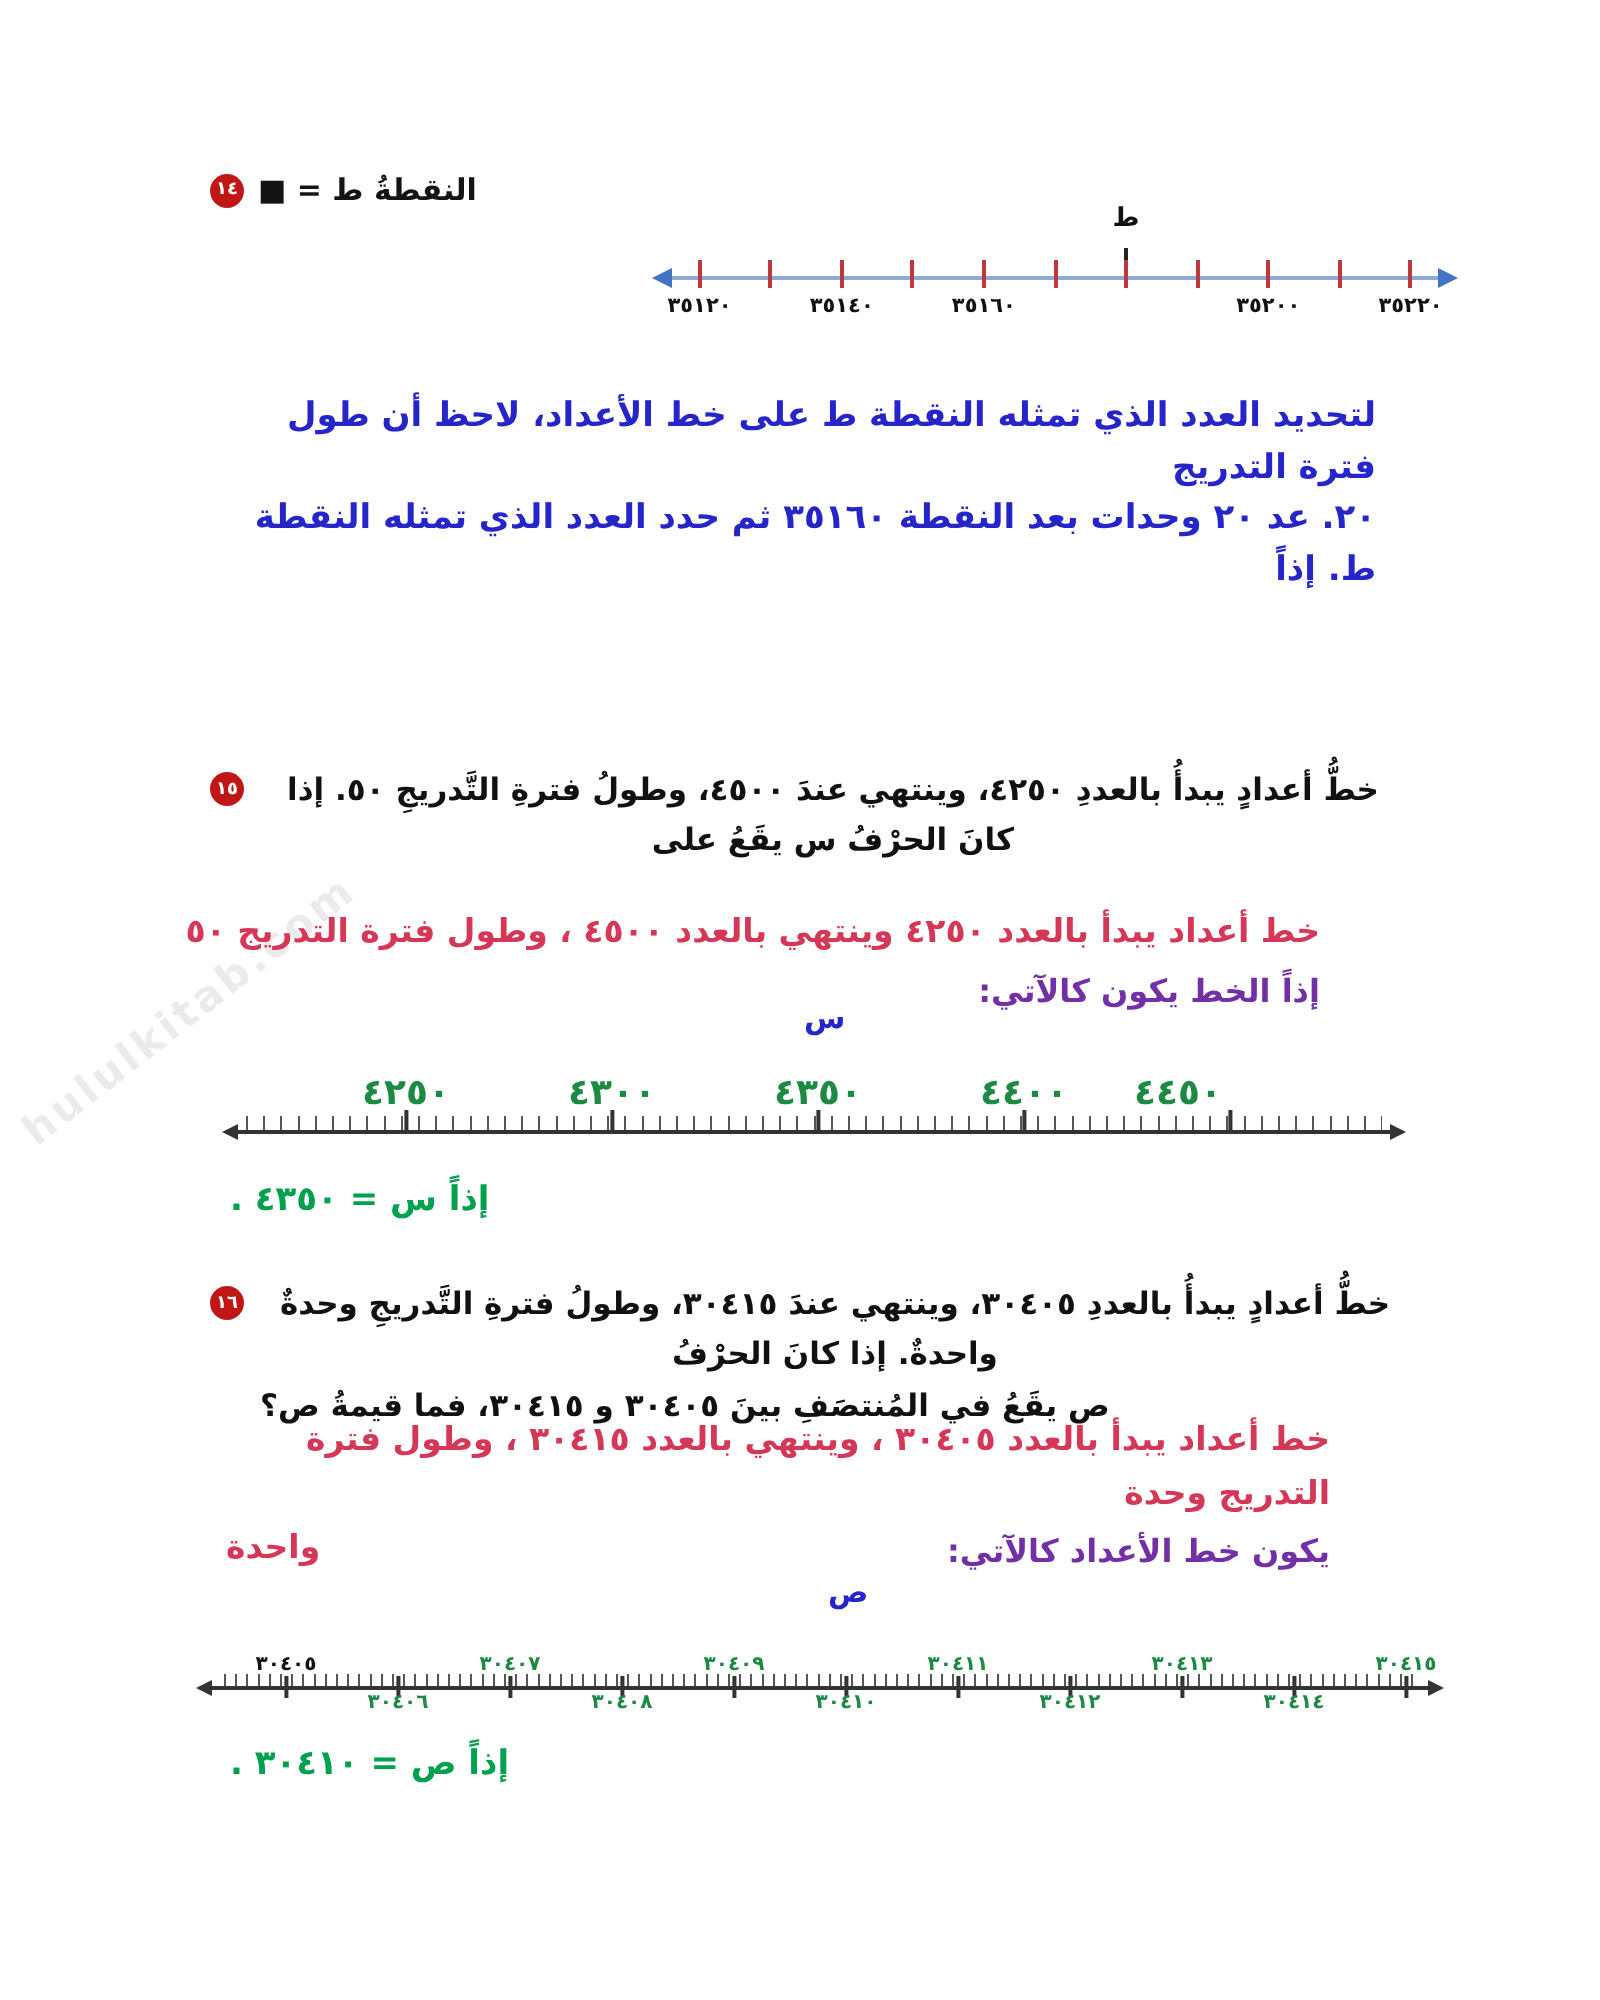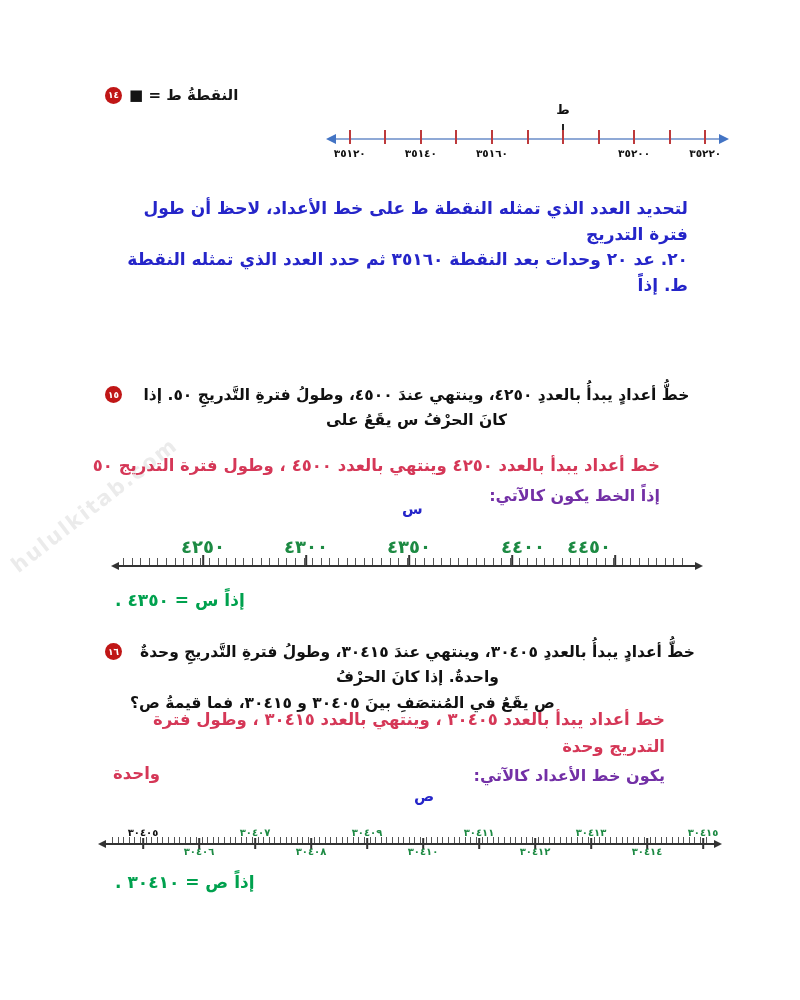--- a/index.html
+++ b/index.html
@@ -133,21 +133,21 @@
     <span class="arrL"></span>
     <span class="arrR"></span>
     <span class="maj" style="left:90px"></span>
     <span class="maj" style="left:193px"></span>
     <span class="maj" style="left:296px"></span>
     <span class="maj" style="left:399px"></span>
     <span class="maj" style="left:502px"></span>
     <span class="lbl" style="left:90px">٤٢٥٠</span>
     <span class="lbl" style="left:193px">٤٣٠٠</span>
     <span class="lbl" style="left:296px">٤٣٥٠</span>
-    <span class="lbl" style="left:410px">٤٤٠٠</span>
+    <span class="lbl" style="left:399px">٤٤٠٠</span>
     <span class="lbl" style="left:476px">٤٤٥٠</span>
   </div>
 
   <div class="abs greenans" style="left:115px;top:590px">إذاً س = ٤٣٥٠ .</div>
 
   <div class="abs qblock" style="left:105px;top:640px;width:600px">
     <div class="qrow">
       <span class="badge" style="margin-top:3px">١٦</span>
       <div class="qtext l1">خطُّ أعدادٍ يبدأُ بالعددِ ٣٠٤٠٥، وينتهي عندَ ٣٠٤١٥، وطولُ فترةِ التَّدريجِ وحدةٌ واحدةٌ. إذا كانَ الحرْفُ</div>
     </div>

